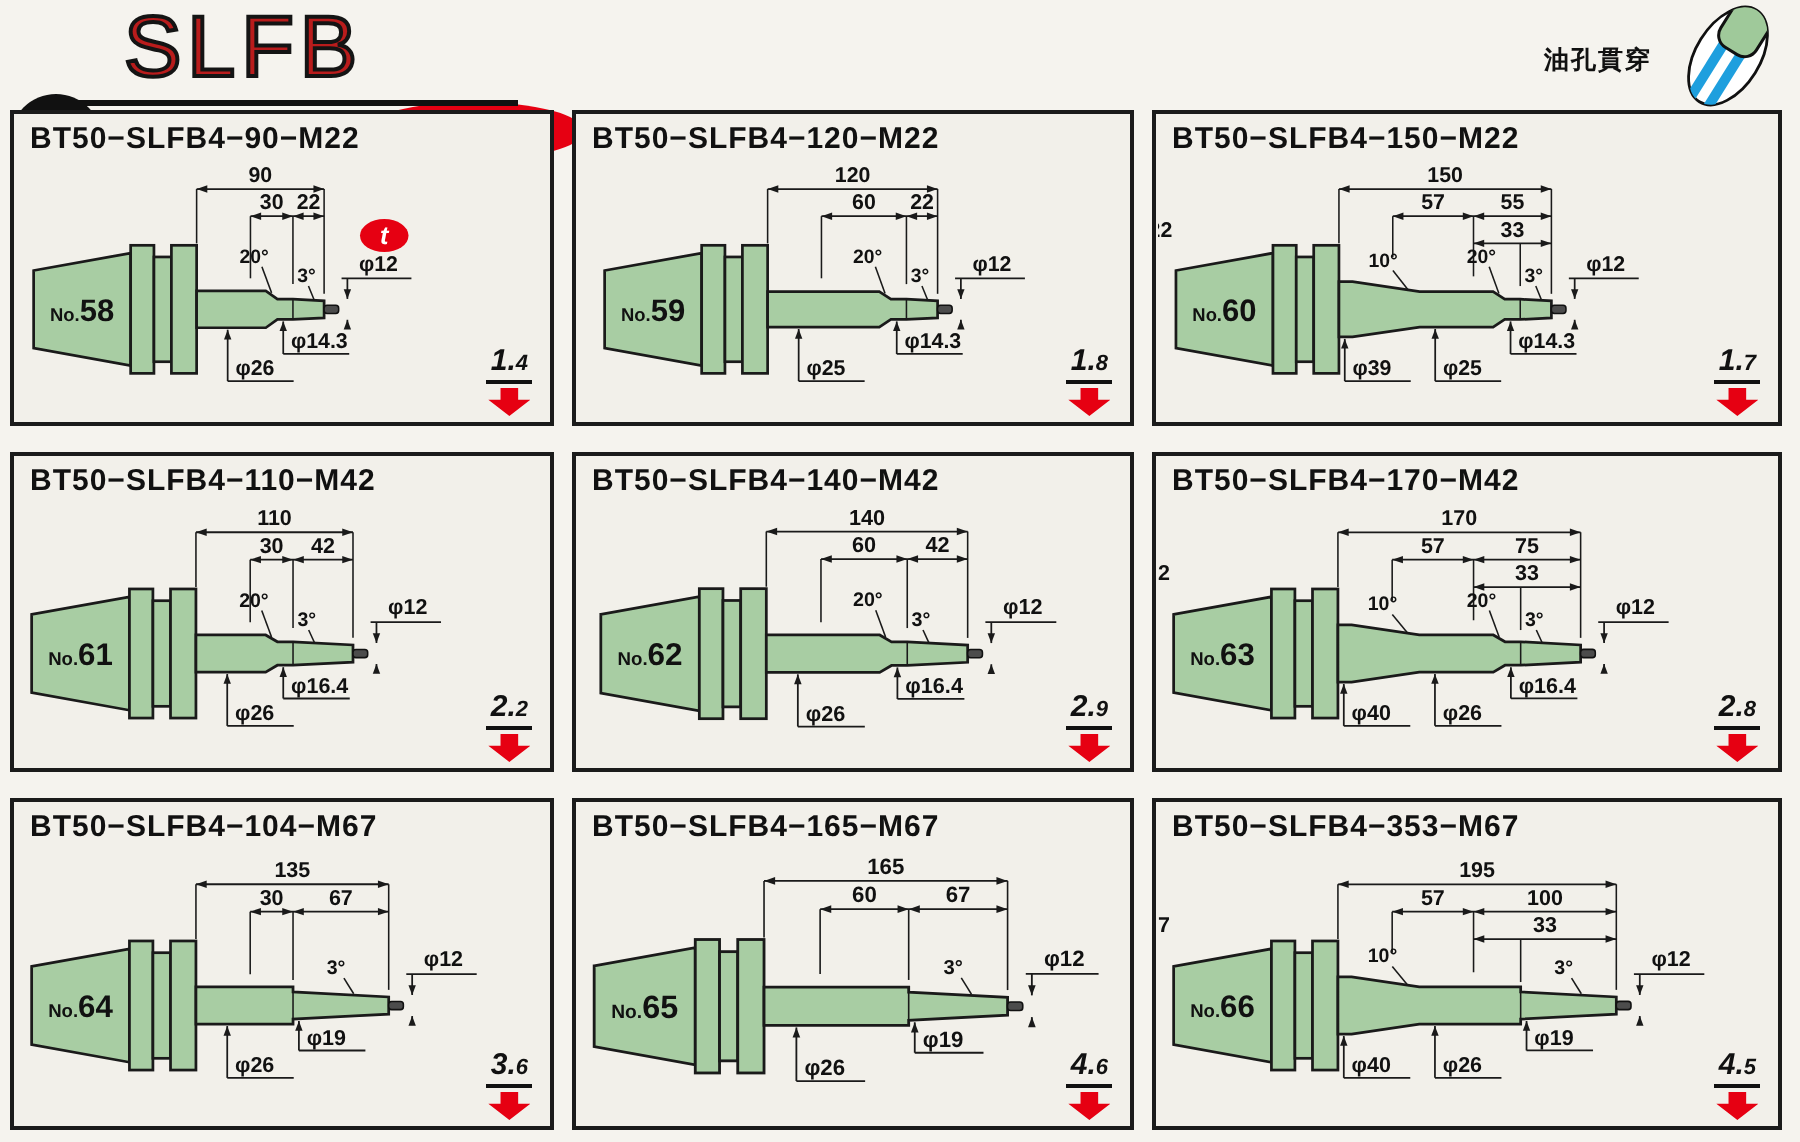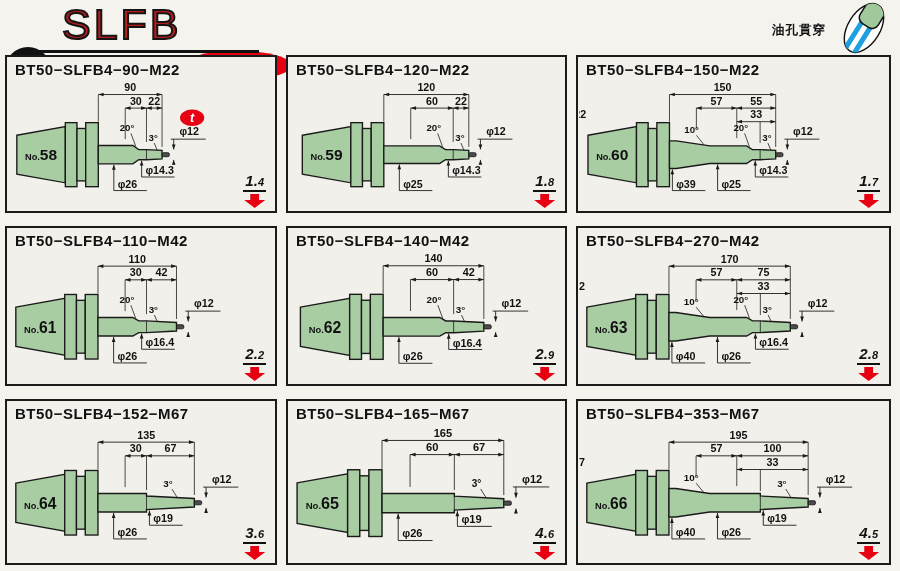--- a/index.html
+++ b/index.html
@@ -322,21 +322,21 @@
         <polygon points="158.54,84.986 156.64,89.986 160.44,89.986" fill="#1a1a1a"></polygon>
         <text x="162.54" y="98" font-size="11" text-anchor="start" fill="#111" font-weight="600">φ16.4</text>
         <line x1="108" y1="115" x2="142" y2="115" stroke="#1a1a1a" stroke-width="0.9"></line>
         <line x1="108" y1="115" x2="108" y2="88.49" stroke="#1a1a1a" stroke-width="0.9"></line>
         <polygon points="108,88.49 106.1,93.49 109.9,93.49" fill="#1a1a1a"></polygon>
         <text x="112" y="112" font-size="11" text-anchor="start" fill="#111" font-weight="600">φ26</text>
       </svg>
     <div class="weight"><span class="w-num"><span class="w-int">2.</span><span class="w-dec">9</span></span><div class="down-arrow"></div></div>
   </section>
   <section class="panel">
-    <div class="panel-title">BT50−SLFB4−270−M42</div>
+    <div class="panel-title">BT50−SLFB4−170−M42</div>
     <svg class="drawing" viewBox="0 0 316 134" preserveAspectRatio="xMidYMid meet">
         <polygon points="8,58 58,49 58,107 8,98" fill="#a8cda3" stroke="#1a1a1a" stroke-width="1.4"></polygon>
         <rect x="58" y="45" width="12" height="66" fill="#a8cda3" stroke="#1a1a1a" stroke-width="1.4"></rect>
         <rect x="70" y="51" width="9" height="54" fill="#a8cda3" stroke="#1a1a1a" stroke-width="1.4"></rect>
         <rect x="79" y="45" width="13" height="66" fill="#a8cda3" stroke="#1a1a1a" stroke-width="1.4"></rect>
         <path d="M92,63.4 L 99,63.4 L 133.61,68.51 L 171.44,68.51 L 177.44,72.014 L 185.44,72.014 L 216.1,73.62 L 216.1,82.38 L 185.44,83.986 L 177.44,83.986 L 171.44,87.49 L 133.61,87.49 L 99,92.6 L 92,92.6 Z" fill="#a8cda3" stroke="#1a1a1a" stroke-width="1.4"></path>
         <line x1="185.44" y1="72.014" x2="185.44" y2="83.986" stroke="#1a1a1a" stroke-width="0.8"></line>
         <rect x="216.1" y="75.9" width="7.5" height="4.2" rx="1.5" fill="#4c4c4c" stroke="#111" stroke-width="0.8"></rect>
         <text x="33" y="84" text-anchor="middle" fill="#111"><tspan font-size="9.5" font-weight="bold">No.</tspan><tspan font-size="16" font-weight="bold">63</tspan></text>
         <line x1="92" y1="16" x2="92" y2="44" stroke="#1a1a1a" stroke-width="0.8"></line>
@@ -381,21 +381,21 @@
         <polygon points="141.61,88.49 139.71,93.49 143.51000000000002,93.49" fill="#1a1a1a"></polygon>
         <text x="145.61" y="112" font-size="11" text-anchor="start" fill="#111" font-weight="600">φ26</text>
         <line x1="95" y1="115" x2="129" y2="115" stroke="#1a1a1a" stroke-width="0.9"></line>
         <line x1="95" y1="115" x2="95" y2="93.6" stroke="#1a1a1a" stroke-width="0.9"></line>
         <polygon points="95,93.6 93.1,98.6 96.9,98.6" fill="#1a1a1a"></polygon>
         <text x="99" y="112" font-size="11" text-anchor="start" fill="#111" font-weight="600">φ40</text>
       </svg>
     <div class="weight"><span class="w-num"><span class="w-int">2.</span><span class="w-dec">8</span></span><div class="down-arrow"></div></div>
   </section>
   <section class="panel">
-    <div class="panel-title">BT50−SLFB4−152−M67</div>
+    <div class="panel-title">BT50−SLFB4−104−M67</div>
     <svg class="drawing" viewBox="0 0 272 134" preserveAspectRatio="xMidYMid meet">
         <polygon points="8,58 58,49 58,107 8,98" fill="#a8cda3" stroke="#1a1a1a" stroke-width="1.4"></polygon>
         <rect x="58" y="45" width="12" height="66" fill="#a8cda3" stroke="#1a1a1a" stroke-width="1.4"></rect>
         <rect x="70" y="51" width="9" height="54" fill="#a8cda3" stroke="#1a1a1a" stroke-width="1.4"></rect>
         <rect x="79" y="45" width="13" height="66" fill="#a8cda3" stroke="#1a1a1a" stroke-width="1.4"></rect>
         <path d="M92,68.51 L 141.64000000000001,68.51 L 141.64000000000001,71.065 L 190.55,73.62 L 190.55,82.38 L 141.64000000000001,84.935 L 141.64000000000001,87.49 L 92,87.49 Z" fill="#a8cda3" stroke="#1a1a1a" stroke-width="1.4"></path>
         <line x1="141.64000000000001" y1="71.065" x2="141.64000000000001" y2="84.935" stroke="#1a1a1a" stroke-width="0.8"></line>
         <rect x="190.55" y="75.9" width="7.5" height="4.2" rx="1.5" fill="#4c4c4c" stroke="#111" stroke-width="0.8"></rect>
         <text x="33" y="84" text-anchor="middle" fill="#111"><tspan font-size="9.5" font-weight="bold">No.</tspan><tspan font-size="16" font-weight="bold">64</tspan></text>
         <line x1="92" y1="16" x2="92" y2="44" stroke="#1a1a1a" stroke-width="0.8"></line>

